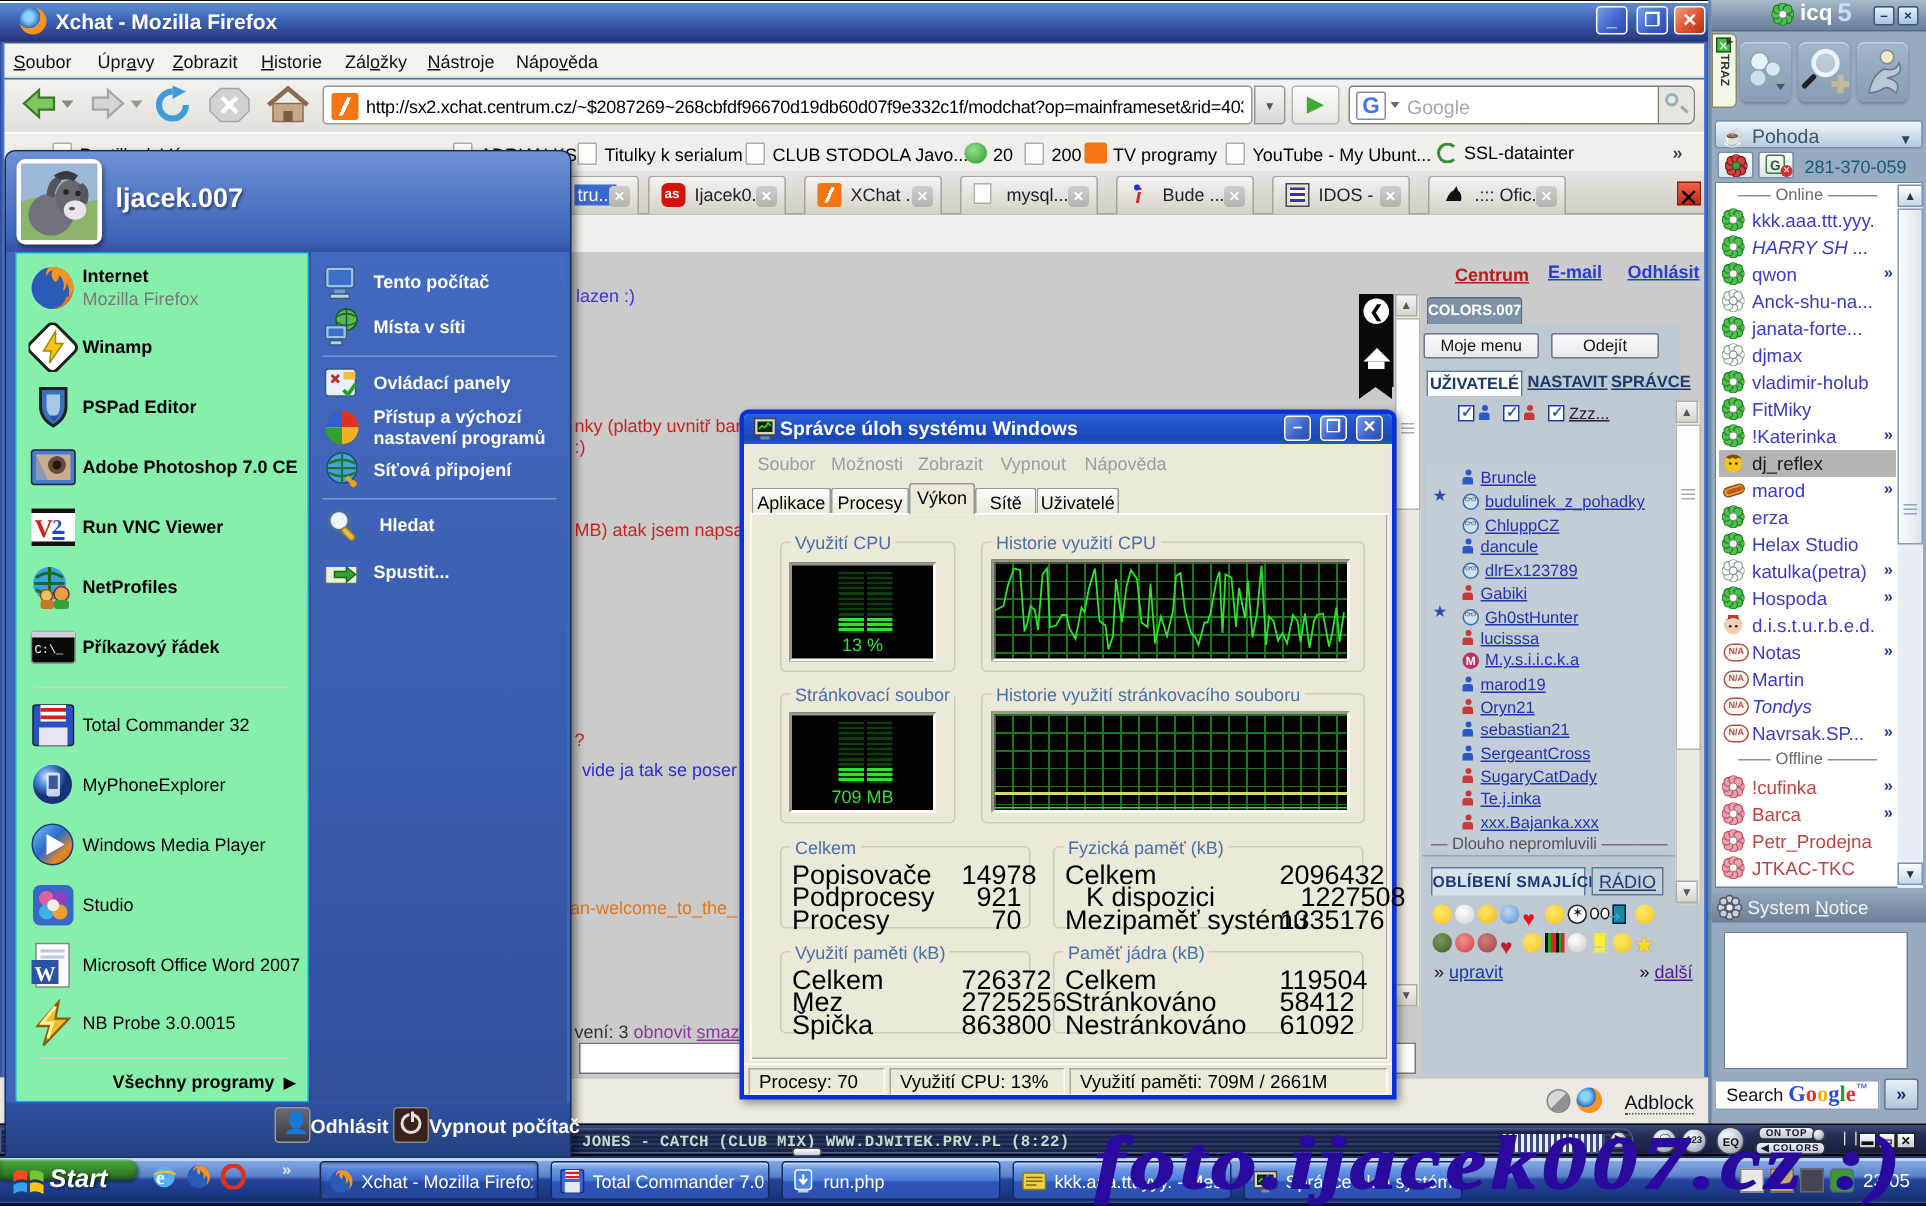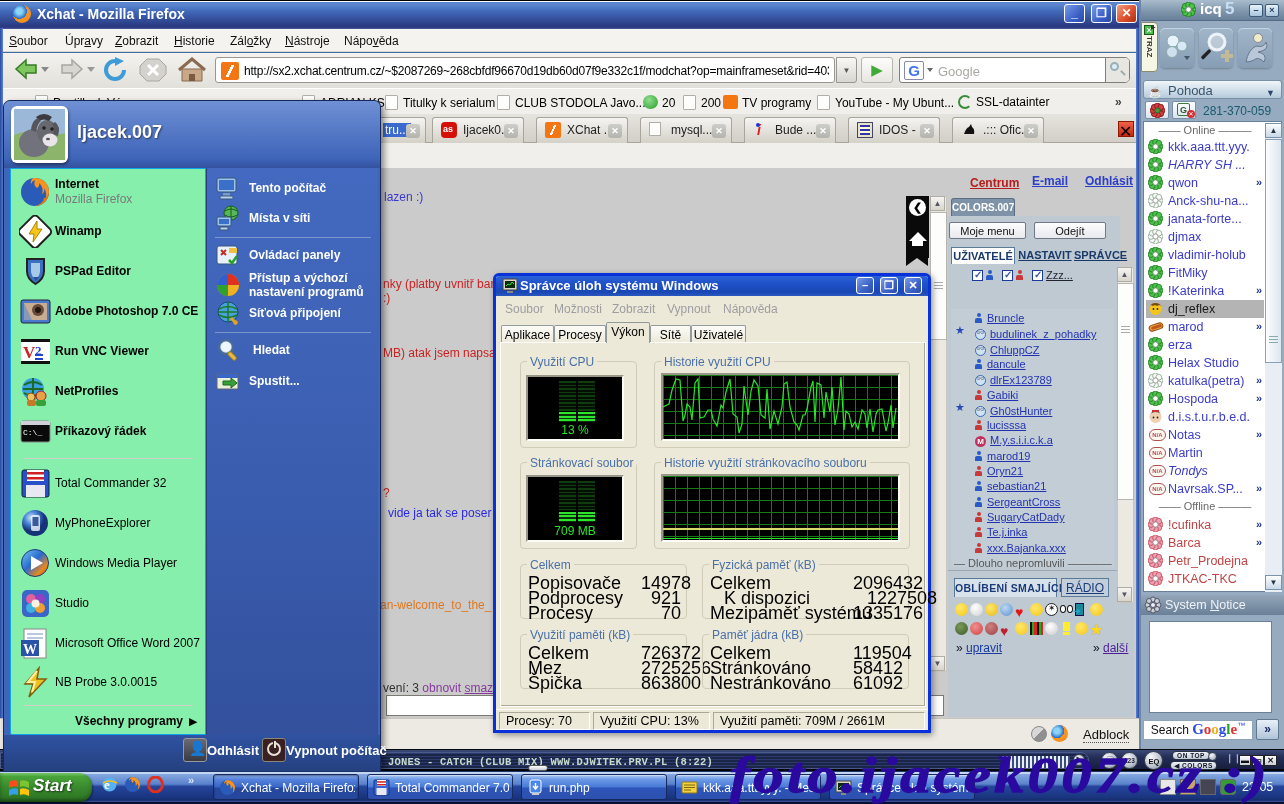--- a/index.html
+++ b/index.html
@@ -158,21 +158,21 @@
 
 #wamq { position:absolute; left:0px; top:2px; width:1089px; height:17px; border-radius:0 8px 8px 0; background:repeating-linear-gradient(#2c3a6c 0 1px,#1b2547 1px 3px); border:1px solid #4a5a8a; overflow:hidden; }
 #wamq .mtx { position:absolute; left:374px; top:3px; font-family:"Liberation Mono", monospace; font-size:10.5px; font-weight:bold; color:#c6dacc; letter-spacing:0.2px; white-space:nowrap; }
 .wbars { position:absolute; left:1001px; top:3px; width:68px; height:12px;
   background:repeating-linear-gradient(90deg,#e8eef8 0 2px, #3a4a7a 2px 4px); }
 .wcir { position:absolute; border-radius:50%; background:radial-gradient(circle at 35% 30%, #f8fafc, #b8c0cc 60%, #788090); border:1px solid #3a4250; }
 .wpill { position:absolute; height:9px; border-radius:4px; background:linear-gradient(#f0f2f6,#c0c8d4); border:1px solid #2a3240;
   color:#12182a; font-size:6.5px; font-weight:bold; text-align:center; line-height:8px; letter-spacing:0.5px; }
 .wwb { position:absolute; top:5px; width:12px; height:11px; background:linear-gradient(#fdfdfd,#c8ccd8); border:1px solid #222; color:#111; font-size:8px; line-height:9px; text-align:center; font-weight:bold; }
 
-#startbtn { position:absolute; left:0; top:2px; width:92px; height:29px; border-radius:0 13px 13px 0;
+#startbtn { position:absolute; left:0; top:2px; width:92px; height:14px; border-radius:0 13px 13px 0;
   background:linear-gradient(#7ece6e 0%, #48a438 12%, #37862c 55%, #2f7a26 85%, #225c1c 100%);
   box-shadow:inset 0 -2px 4px rgba(0,0,0,.3), 1px 1px 2px rgba(0,0,0,.4); }
 #startbtn .stxt { position:absolute; left:33px; top:3px; color:#fff; font-weight:bold; font-style:italic; font-size:17px; text-shadow:1px 1px 2px rgba(0,0,0,.6); }
 .tkb { position:absolute; top:3px; width:146px; height:26px; border-radius:3px; border:1px solid #16295e;
   background:linear-gradient(#b0ccf0 0%, #6d9ae6 18%, #4a7cd8 48%, #2d55b8 55%, #2c50ae 100%);
   box-shadow:inset 0 1px 0 #c6daf6; color:#fff; font-size:12px; }
 .tkb .ti { position:absolute; left:5px; top:4px; width:17px; height:17px; }
 .tkb .tx { position:absolute; left:27px; top:6px; white-space:nowrap; width:114px; overflow:hidden; }
 .ql { position:absolute; top:5px; width:17px; height:17px; }
 

